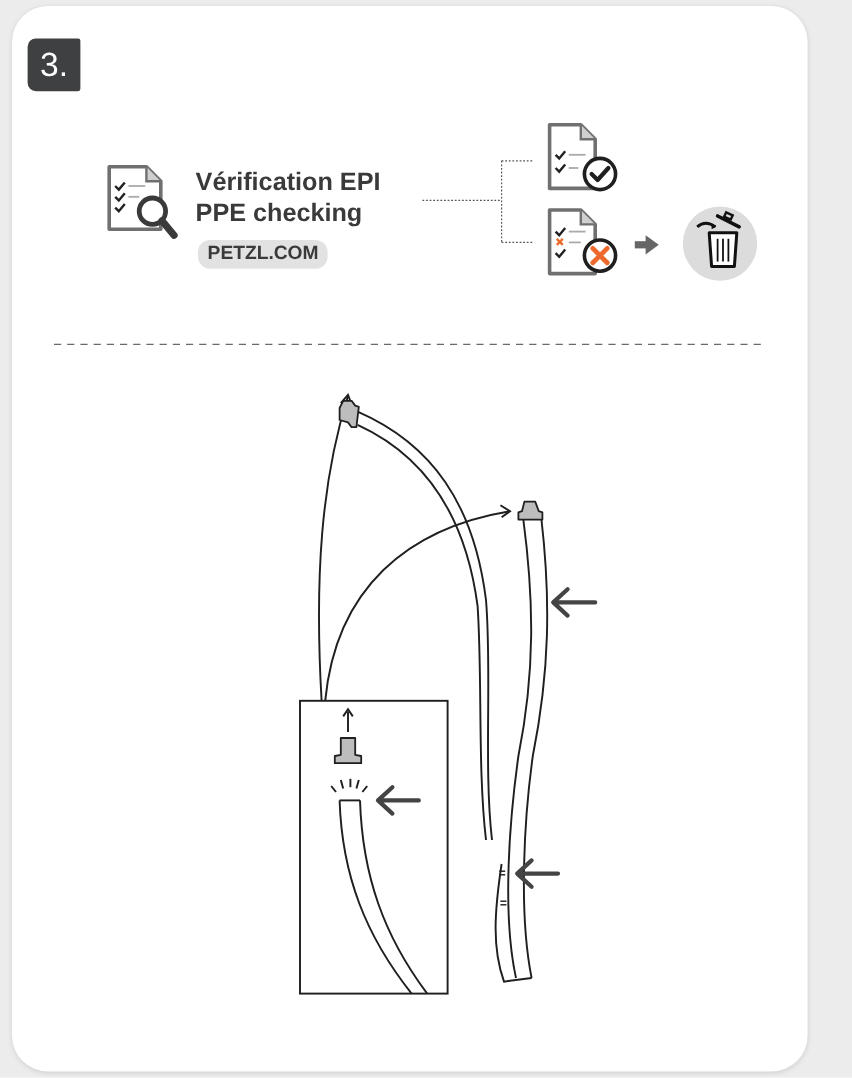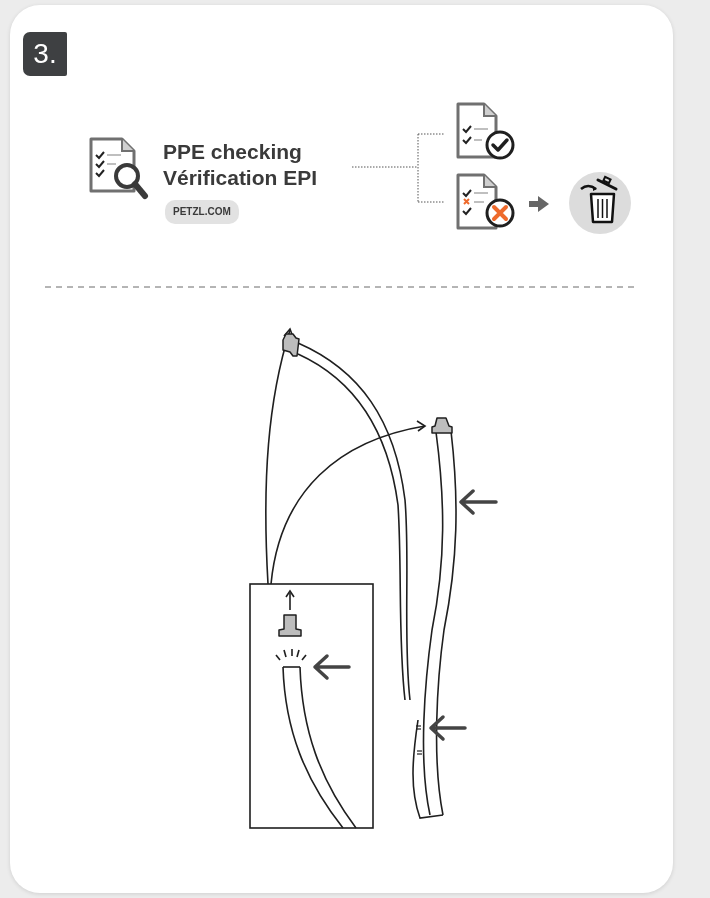--- a/index.html
+++ b/index.html
@@ -22,21 +22,21 @@
       border-top-right-radius: 2px; border-bottom-right-radius: 2px;
     }
     .title-block { position: absolute; left: 163px; top: 139px; }
     .title-line {
       font-weight: bold; font-size: 21px; color: #3a3a3a; line-height: 26px;
       white-space: nowrap;
     }
     .petzl-pill {
       position: absolute; left: 165px; top: 200px;
       background: #e2e2e2; color: #3a3a3a; font-weight: bold;
-      font-size: 10px; padding: 3px 8px; border-radius: 10px; line-height: 18px;
+      font-size: 16px; padding: 3px 8px; border-radius: 10px; line-height: 18px;
     }
     svg.abs { position: absolute; left: 0; top: 0; }
   </style>
 </head>
 <body>
 
 <div class="card"></div>
 
 <div class="step-badge">3.</div>
 
@@ -152,16 +152,16 @@
   </g>
   <g stroke="#444" stroke-width="3.5" fill="none" stroke-linecap="round" stroke-linejoin="round">
     <path d="M349 667 H315 M327 656 L315 667 L327 678"></path>
   </g>
   <g stroke="#444" stroke-width="3.5" fill="none" stroke-linecap="round" stroke-linejoin="round">
     <path d="M465 728 H431 M443 717 L431 728 L443 739"></path>
   </g>
 </svg>
 
 <div class="title-block">
+  <div class="title-line">Vérification EPI</div>
   <div class="title-line">PPE checking</div>
-  <div class="title-line">Vérification EPI</div>
 </div>
 <div class="petzl-pill">PETZL.COM</div>
 
 </body></html>

